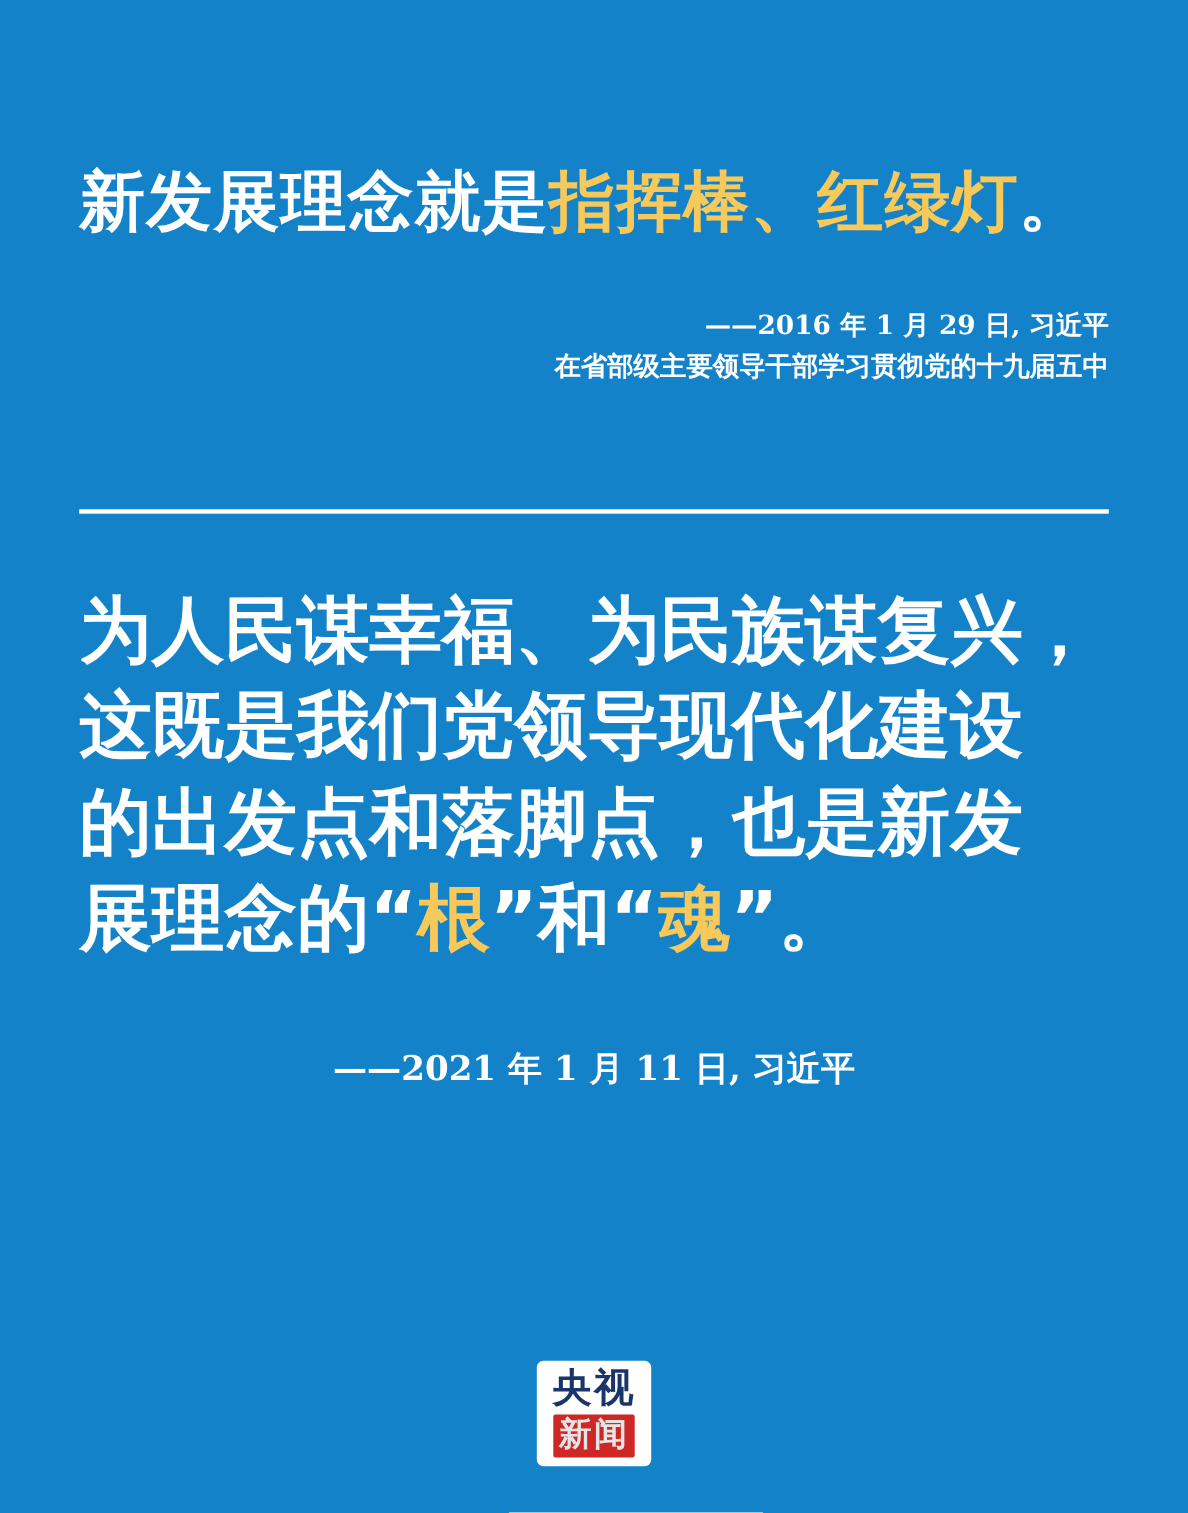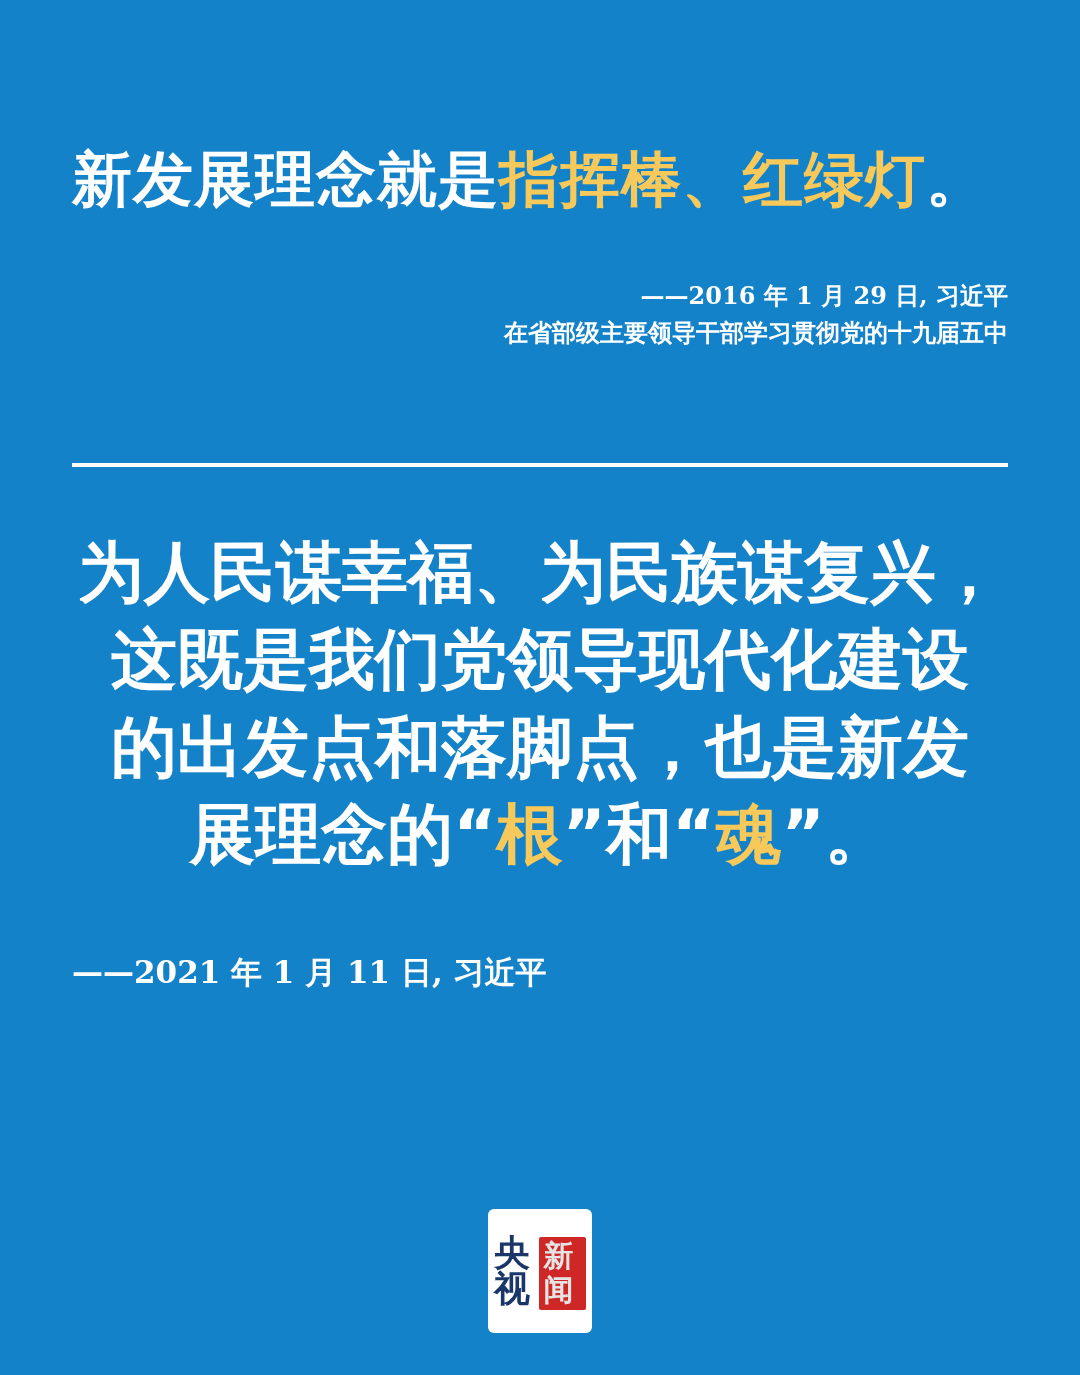--- a/index.html
+++ b/index.html
@@ -21,21 +21,21 @@
     box-sizing: border-box;
     padding: 0 72px;
     display: flex;
     flex-direction: column;
   }
   
   .block-one {
     padding-top: 150px;
   }
   .quote-line-1 {
-    font-family: Liberation Mono, monospace;
+    font-family: Liberation Serif, serif;
     font-weight: bold;
     font-size: 60px;
     line-height: 1.15;
     color: #ffffff;
     letter-spacing: 1px;
     white-space: nowrap;
   }
   .hl {
     color: #f7c95a;
   }
@@ -61,48 +61,48 @@
   .block-two {
     margin-top: 62px;
   }
   .quote-2 {
     font-family: "DejaVu Sans", "Liberation Sans", sans-serif;
     font-weight: bold;
     font-size: 66px;
     line-height: 1.32;
     color: #ffffff;
     letter-spacing: 0px;
-    text-align: center;
   }
   .quote-2 .hl {
     color: #f7c95a;
   }
   .attrib-2 {
     margin-top: 70px;
-    text-align: left;
+    text-align: center;
     font-family: "DejaVu Serif", "Liberation Serif", serif;
     font-weight: bold;
     color: #ffffff;
     font-size: 31px;
     line-height: 1.55;
   }
   
   .logo-area {
     margin-top: auto;
     margin-bottom: 42px;
     display: flex;
     justify-content: center;
     align-items: center;
   }
   .logo {
     width: 104px;
-    height: 124px;
+    height: 96px;
     background: #ffffff;
     border-radius: 6px;
     display: flex;
+    flex-direction: column;
     justify-content: flex-start;
     align-items: center;
     box-sizing: border-box;
     padding: 8px 6px;
   }
   .logo-top {
     font-family: "DejaVu Sans", "Liberation Sans", sans-serif;
     font-weight: bold;
     font-size: 36px;
     line-height: 1.0;

